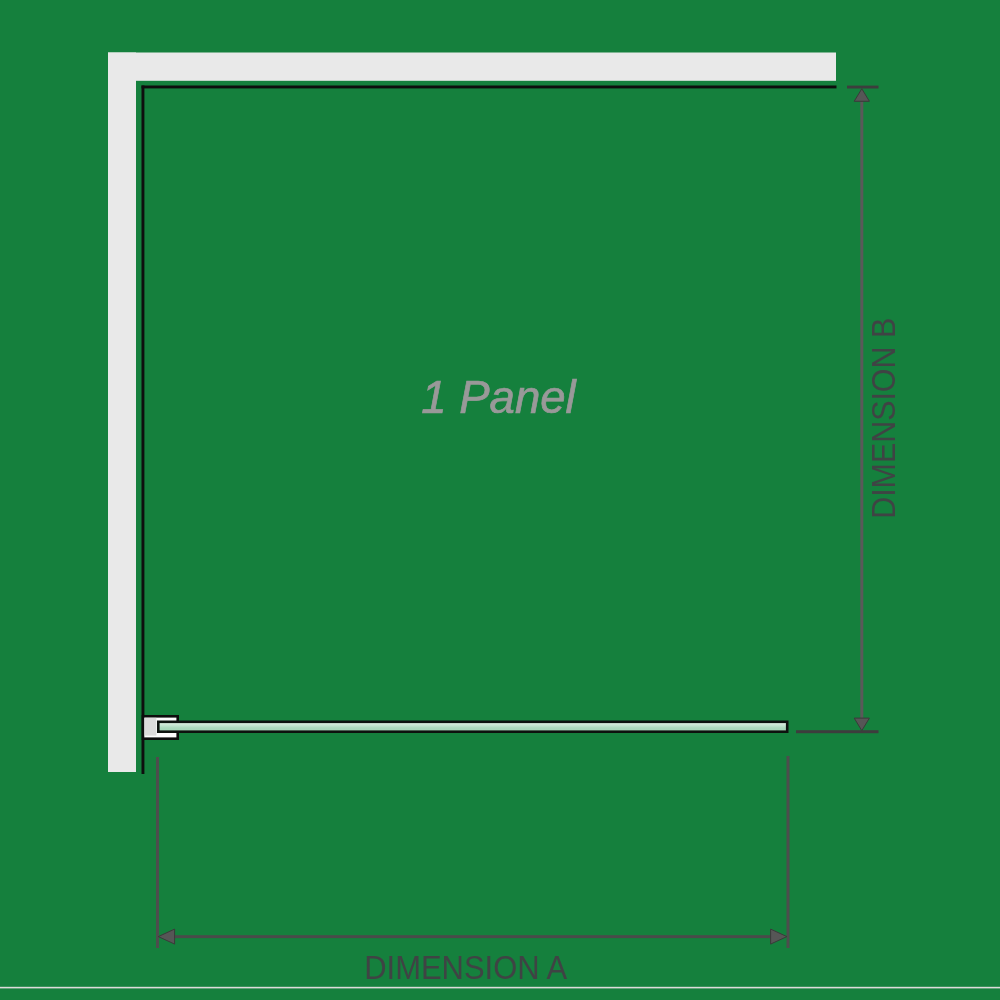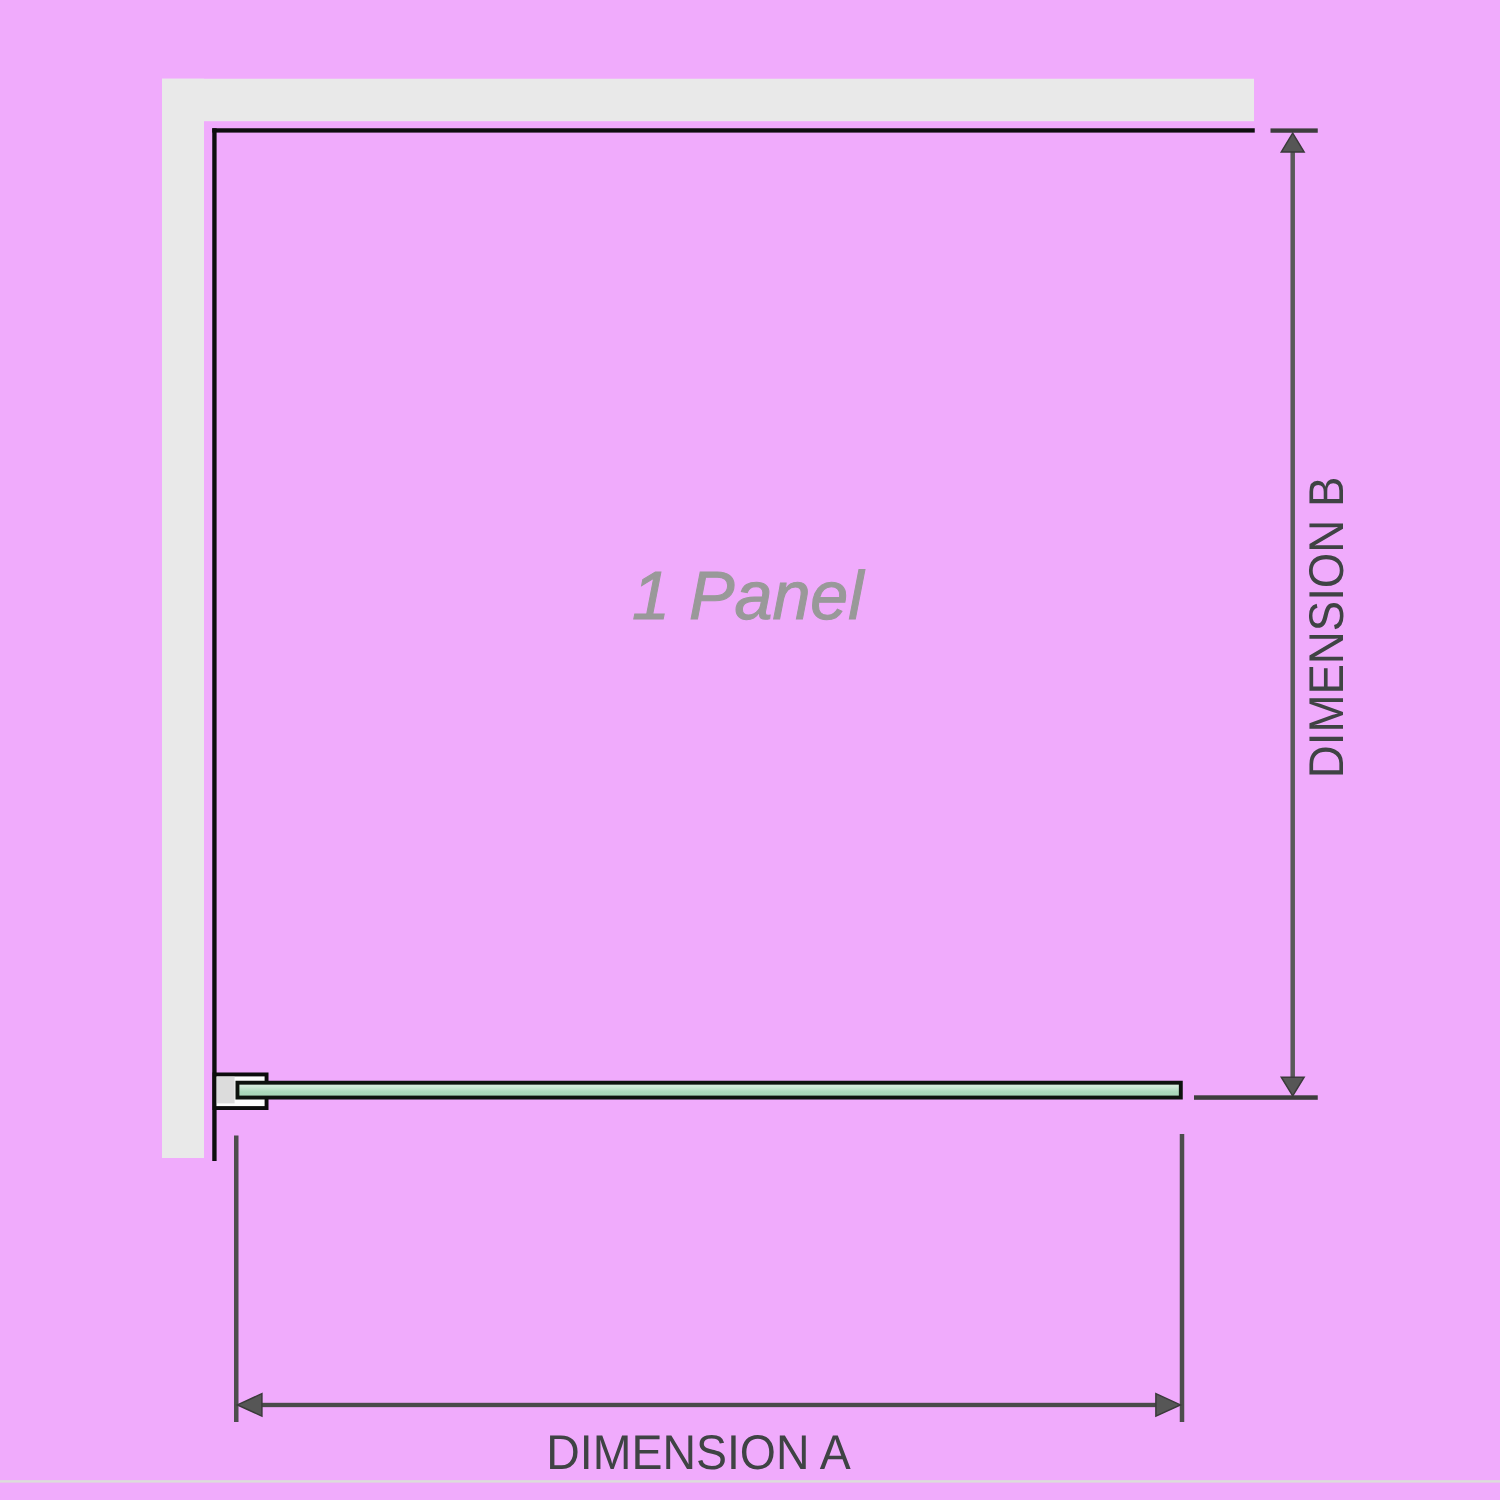--- a/index.html
+++ b/index.html
@@ -1,16 +1,16 @@
 <!DOCTYPE html>
 <html><head>
 <meta charset="utf-8">
 <style>
   html,body{margin:0;padding:0;background:#ffffff;}
-  .page{position:relative;width:1000px;height:1000px;background:#f0abfc;overflow:hidden;
+  .page{position:relative;width:1000px;height:1000px;background:#15803d;overflow:hidden;
         font-family:"Liberation Sans", sans-serif;}
 </style>
 </head>
 <body>
 <div class="page">
 <svg width="1000" height="1000" viewBox="0 0 1000 1000" xmlns="http://www.w3.org/2000/svg">
   <defs>
     <linearGradient id="glassg" x1="0" y1="0" x2="0" y2="1">
       <stop offset="0" stop-color="#e2f2e6"></stop>
       <stop offset="0.3" stop-color="#cce8d5"></stop>

